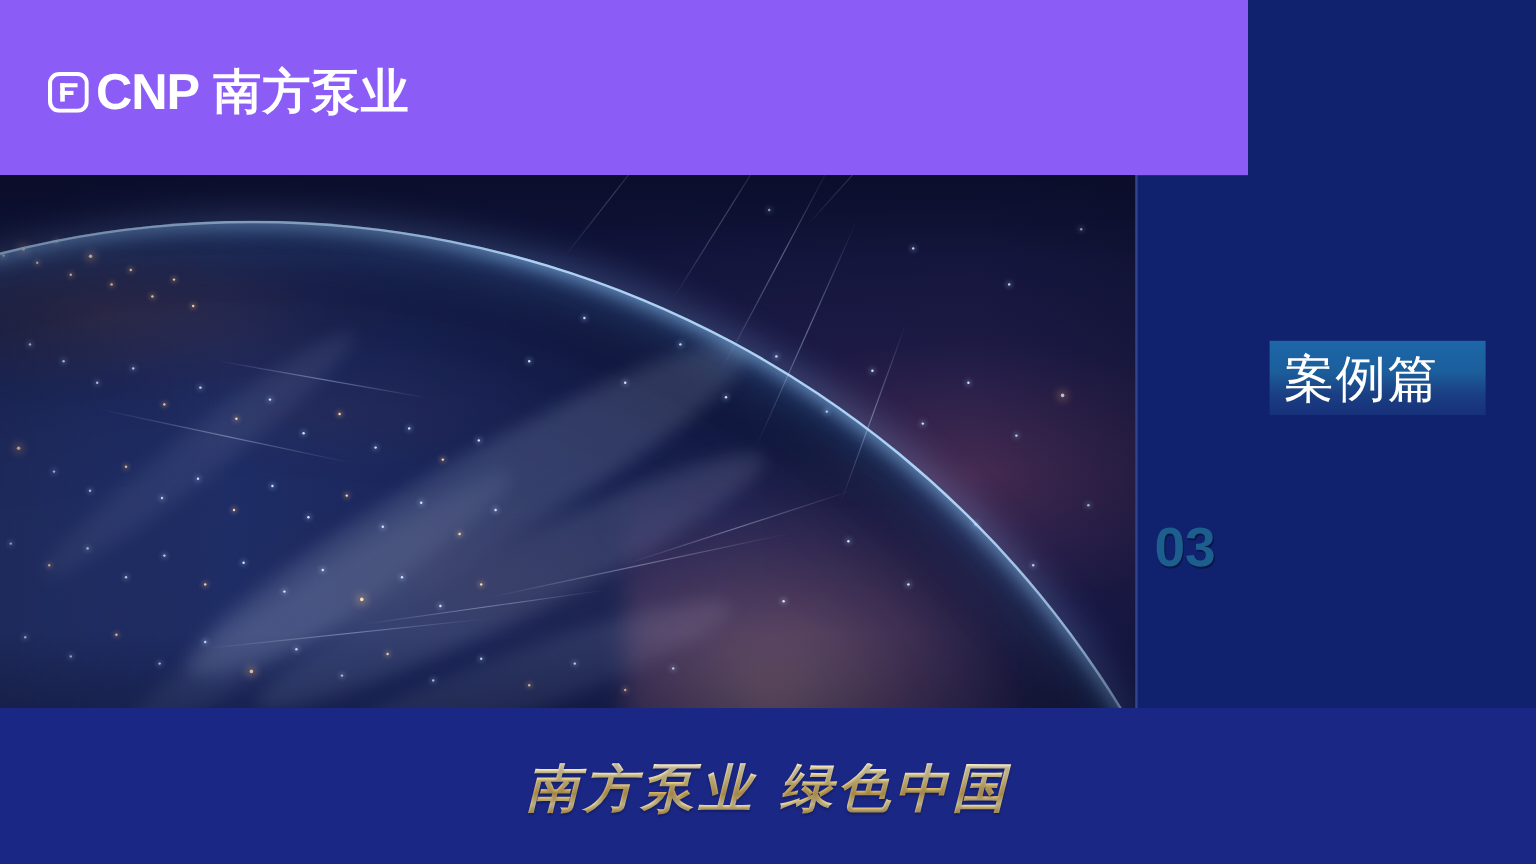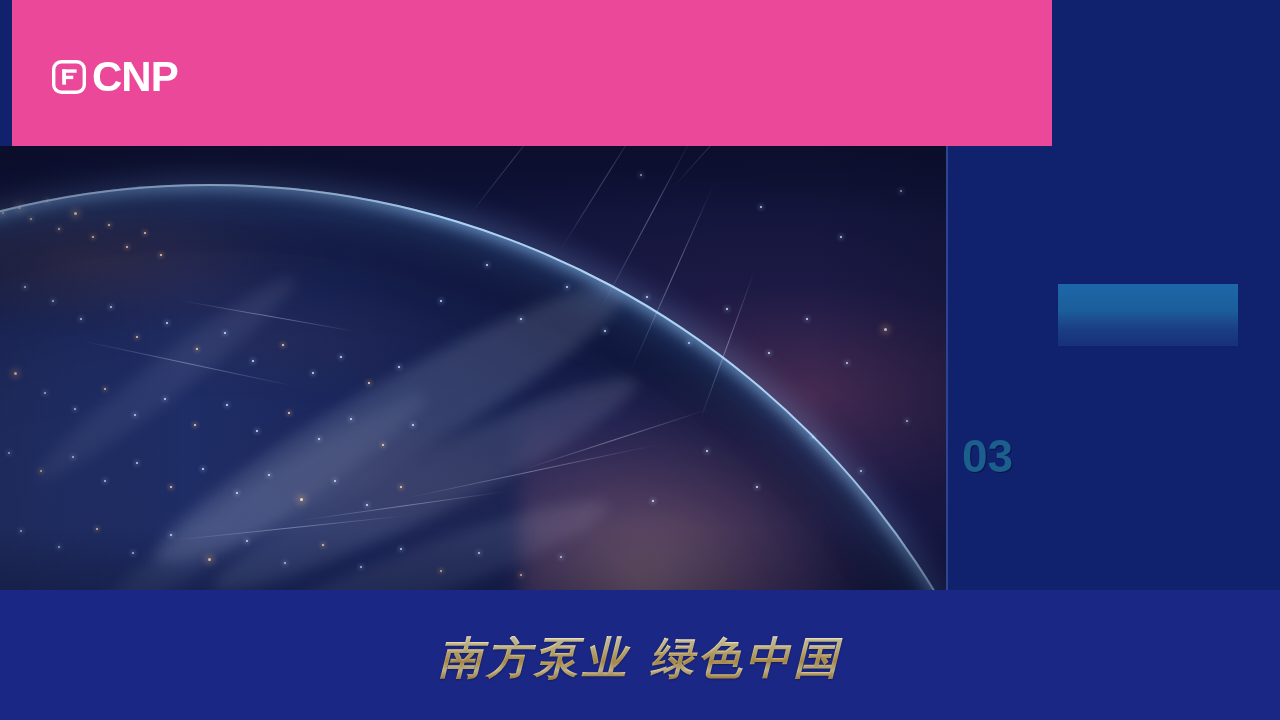--- a/index.html
+++ b/index.html
@@ -20,22 +20,21 @@
     background: #10216e;
     user-select: none;
   }
 
   
   .header-band {
     position: absolute;
     left: 0; top: 0;
     width: 1040px;
     height: 146px;
-    background: #ec4899;
-    margin-left: 12px;
+    background: #8b5cf6;
   }
 
   .logo-lockup {
     position: absolute;
     left: 40px;
     top: 52px;
     display: flex;
     align-items: center;
     height: 50px;
   }
@@ -302,20 +301,21 @@
 
   <div class="header-band">
     <div class="logo-lockup">
       <svg class="logo-mark" viewBox="0 0 40 40" aria-hidden="true">
         <rect x="2" y="2" width="36" height="36" rx="9" ry="9" fill="none" stroke="#ffffff" stroke-width="4"></rect>
         <rect x="12" y="11" width="17" height="4" fill="#ffffff"></rect>
         <rect x="12" y="11" width="4.5" height="18" fill="#ffffff"></rect>
         <rect x="12" y="18.5" width="13" height="4" fill="#ffffff"></rect>
       </svg>
       <span class="logo-cnp">CNP</span>
+      <span class="logo-cn">南方泵业</span>
     </div>
   </div>
 
   <div class="photo">
     <div class="photo-space"></div>
     <div class="globe"></div>
     <div class="terrain"></div>
     <div class="lights" id="city-lights">
         <i class="" style="left: 2px; top: 66px; width: 2px; height: 2px;"></i>
         <i class=" big" style="left: 18px; top: 60px; width: 3px; height: 3px;"></i>
@@ -432,19 +432,20 @@
         <span style="left: 80px; top: 194px; width: 220px; transform: rotate(12deg); transform-origin: left center;"></span>
       </div>
     <div class="photo-vignette"></div>
   </div>
   <div class="photo-edge"></div>
 
   <div class="section-block">
     <div class="section-number">03</div>
     <div class="section-title-wrap">
       <div class="section-title-box"></div>
+      <div class="section-title">案例篇</div>
     </div>
   </div>
 
   <div class="footer-band"></div>
   <div class="slogan">南方泵业 绿色中国</div>
 
 </div>
 
 </body></html>

